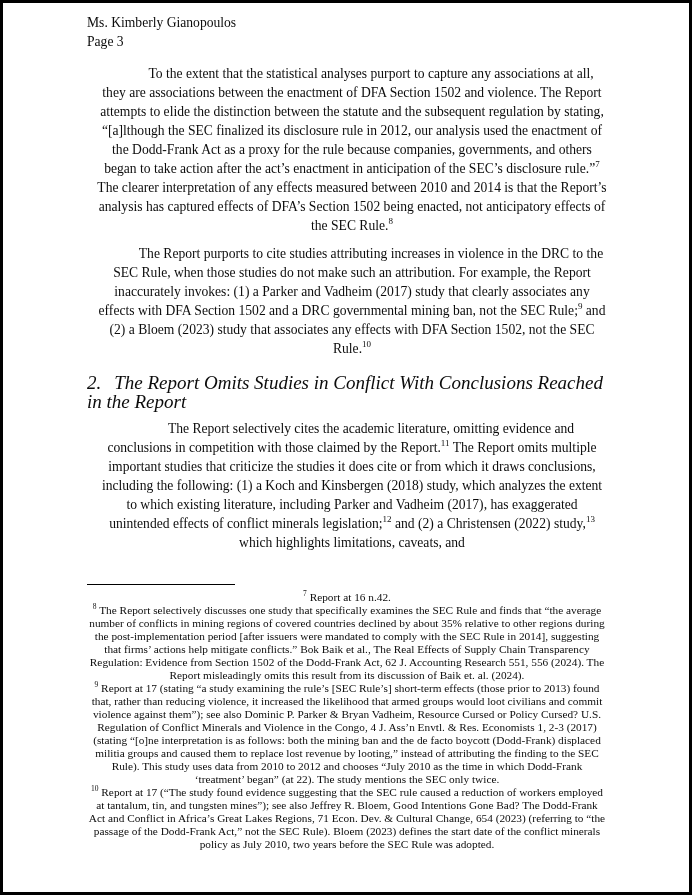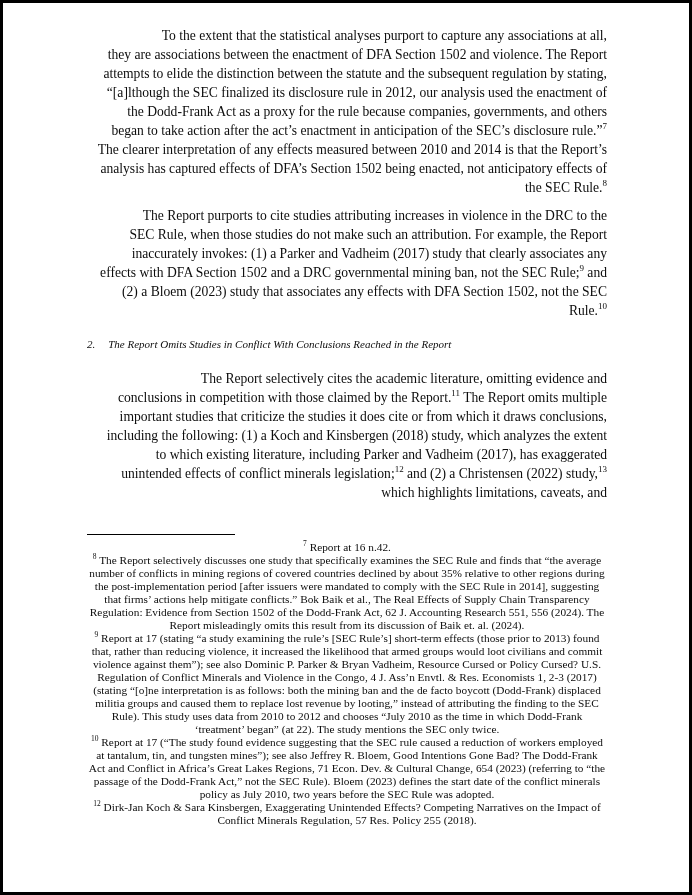--- a/index.html
+++ b/index.html
@@ -19,33 +19,33 @@
   .header-line {
     font-size: 13.6px;
     line-height: 19px;
     white-space: nowrap;
   }
   .letter-body { margin-top: 13px; }
   .para {
     font-size: 13.6px;
     line-height: 19px;
     text-indent: 38px;
-    text-align: right;
+    text-align: center;
     margin: 0 0 9px 10px;
   }
   .para sup.fnref {
     font-size: 9px;
     line-height: 0;
     vertical-align: super;
   }
   .section-heading {
-    font-size: 11px;
+    font-size: 19px;
     line-height: 19px;
     font-style: italic;
-    margin: 15px 0 15px 0;
+    margin: 15px 0 8px 0;
   }
   .heading-num { margin-right: 13px; }
   .footnote-separator {
     width: 148px;
     height: 0;
     border-top: 1.5px solid #000000;
     margin-top: 32px;
     margin-bottom: 6px;
   }
   .footnotes {
@@ -57,30 +57,33 @@
   .footnote sup.fnnum {
     font-size: 7.5px;
     line-height: 0;
     vertical-align: super;
   }
 </style>
 </head>
 <body>
 
 <div class="page">
+  <div class="letter-header">
+    <div class="header-line">Ms. Kimberly Gianopoulos</div>
+    <div class="header-line">Page 3</div>
+  </div>
 
   <div class="letter-body">
       <p class="para">To the extent that the statistical analyses purport to capture any associations at all, they are associations between the enactment of DFA Section 1502 and violence. The Report attempts to elide the distinction between the statute and the subsequent regulation by stating, “[a]lthough the SEC finalized its disclosure rule in 2012, our analysis used the enactment of the Dodd-Frank Act as a proxy for the rule because companies, governments, and others began to take action after the act’s enactment in anticipation of the SEC’s disclosure rule.”<sup class="fnref">7</sup> The clearer interpretation of any effects measured between 2010 and 2014 is that the Report’s analysis has captured effects of DFA’s Section 1502 being enacted, not anticipatory effects of the SEC Rule.<sup class="fnref">8</sup></p>
       <p class="para">The Report purports to cite studies attributing increases in violence in the DRC to the SEC Rule, when those studies do not make such an attribution. For example, the Report inaccurately invokes: (1) a Parker and Vadheim (2017) study that clearly associates any effects with DFA Section 1502 and a DRC governmental mining ban, not the SEC Rule;<sup class="fnref">9</sup> and (2) a Bloem (2023) study that associates any effects with DFA Section 1502, not the SEC Rule.<sup class="fnref">10</sup></p>
       <div class="section-heading"><span class="heading-num">2.</span><span class="heading-text">The Report Omits Studies in Conflict With Conclusions Reached in the Report</span></div>
       <p class="para">The Report selectively cites the academic literature, omitting evidence and conclusions in competition with those claimed by the Report.<sup class="fnref">11</sup> The Report omits multiple important studies that criticize the studies it does cite or from which it draws conclusions, including the following: (1) a Koch and Kinsbergen (2018) study, which analyzes the extent to which existing literature, including Parker and Vadheim (2017), has exaggerated unintended effects of conflict minerals legislation;<sup class="fnref">12</sup> and (2) a Christensen (2022) study,<sup class="fnref">13</sup> which highlights limitations, caveats, and</p>
     </div>
 
   <div class="footnote-separator"></div>
 
   <div class="footnotes">
       <div class="footnote"><sup class="fnnum">7</sup> Report at 16 n.42.</div>
       <div class="footnote"><sup class="fnnum">8</sup> The Report selectively discusses one study that specifically examines the SEC Rule and finds that “the average number of conflicts in mining regions of covered countries declined by about 35% relative to other regions during the post-implementation period [after issuers were mandated to comply with the SEC Rule in 2014], suggesting that firms’ actions help mitigate conflicts.” Bok Baik et al., The Real Effects of Supply Chain Transparency Regulation: Evidence from Section 1502 of the Dodd-Frank Act, 62 J. Accounting Research 551, 556 (2024). The Report misleadingly omits this result from its discussion of Baik et. al. (2024).</div>
       <div class="footnote"><sup class="fnnum">9</sup> Report at 17 (stating “a study examining the rule’s [SEC Rule’s] short-term effects (those prior to 2013) found that, rather than reducing violence, it increased the likelihood that armed groups would loot civilians and commit violence against them”); see also Dominic P. Parker &amp; Bryan Vadheim, Resource Cursed or Policy Cursed? U.S. Regulation of Conflict Minerals and Violence in the Congo, 4 J. Ass’n Envtl. &amp; Res. Economists 1, 2-3 (2017) (stating “[o]ne interpretation is as follows: both the mining ban and the de facto boycott (Dodd-Frank) displaced militia groups and caused them to replace lost revenue by looting,” instead of attributing the finding to the SEC Rule). This study uses data from 2010 to 2012 and chooses “July 2010 as the time in which Dodd-Frank ‘treatment’ began” (at 22). The study mentions the SEC only twice.</div>
       <div class="footnote"><sup class="fnnum">10</sup> Report at 17 (“The study found evidence suggesting that the SEC rule caused a reduction of workers employed at tantalum, tin, and tungsten mines”); see also Jeffrey R. Bloem, Good Intentions Gone Bad? The Dodd-Frank Act and Conflict in Africa’s Great Lakes Regions, 71 Econ. Dev. &amp; Cultural Change, 654 (2023) (referring to “the passage of the Dodd-Frank Act,” not the SEC Rule). Bloem (2023) defines the start date of the conflict minerals policy as July 2010, two years before the SEC Rule was adopted.</div>
-      <div class="footnote"><sup class="fnnum">12</sup> Dirk-Jan Koch &amp; Sara Kinsbergen, Exaggerating Unintended Effects? Competing Narratives on the Impact of Conflict Minerals Regulation, 57 Res. Policy 255 (2018).</div>
     </div>
 </div>
 
 </body></html>

